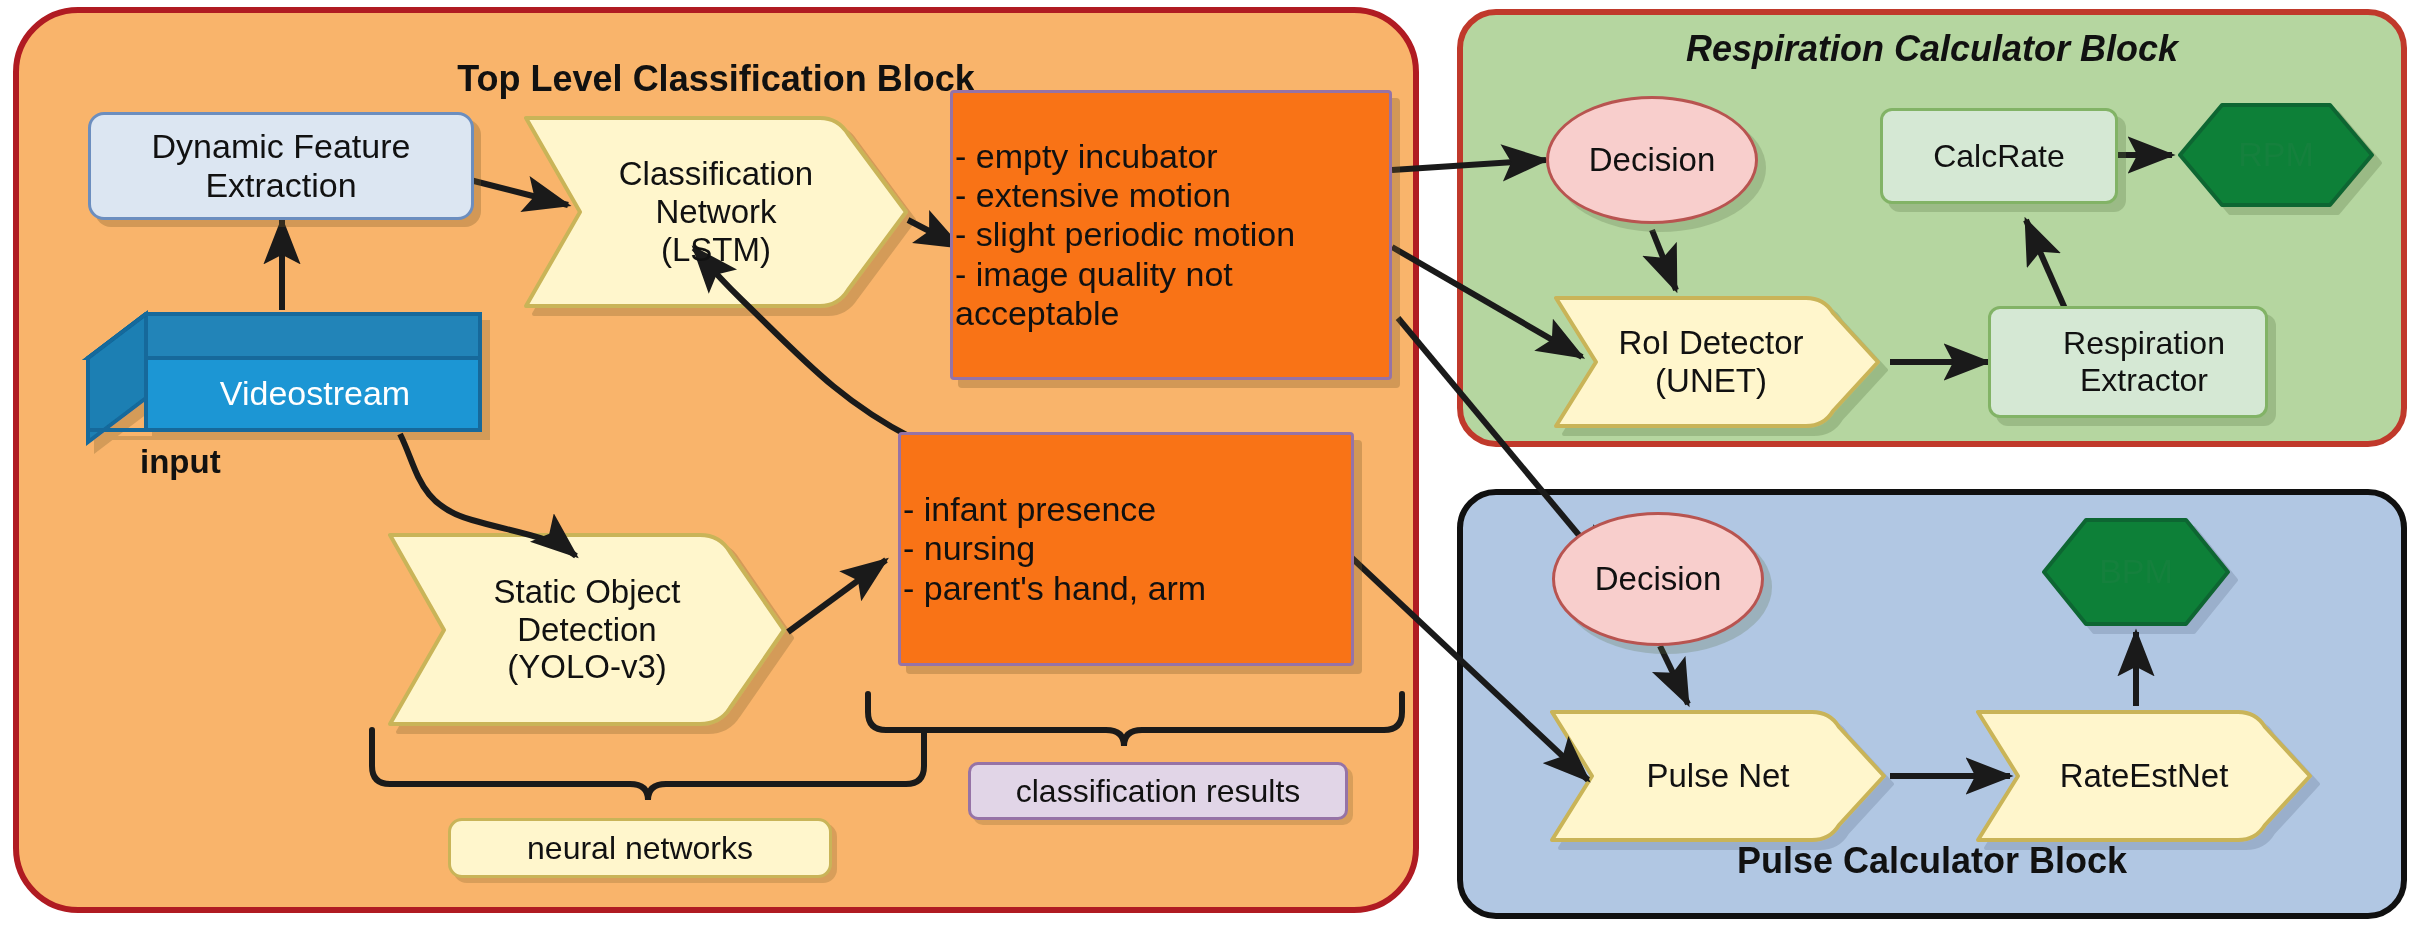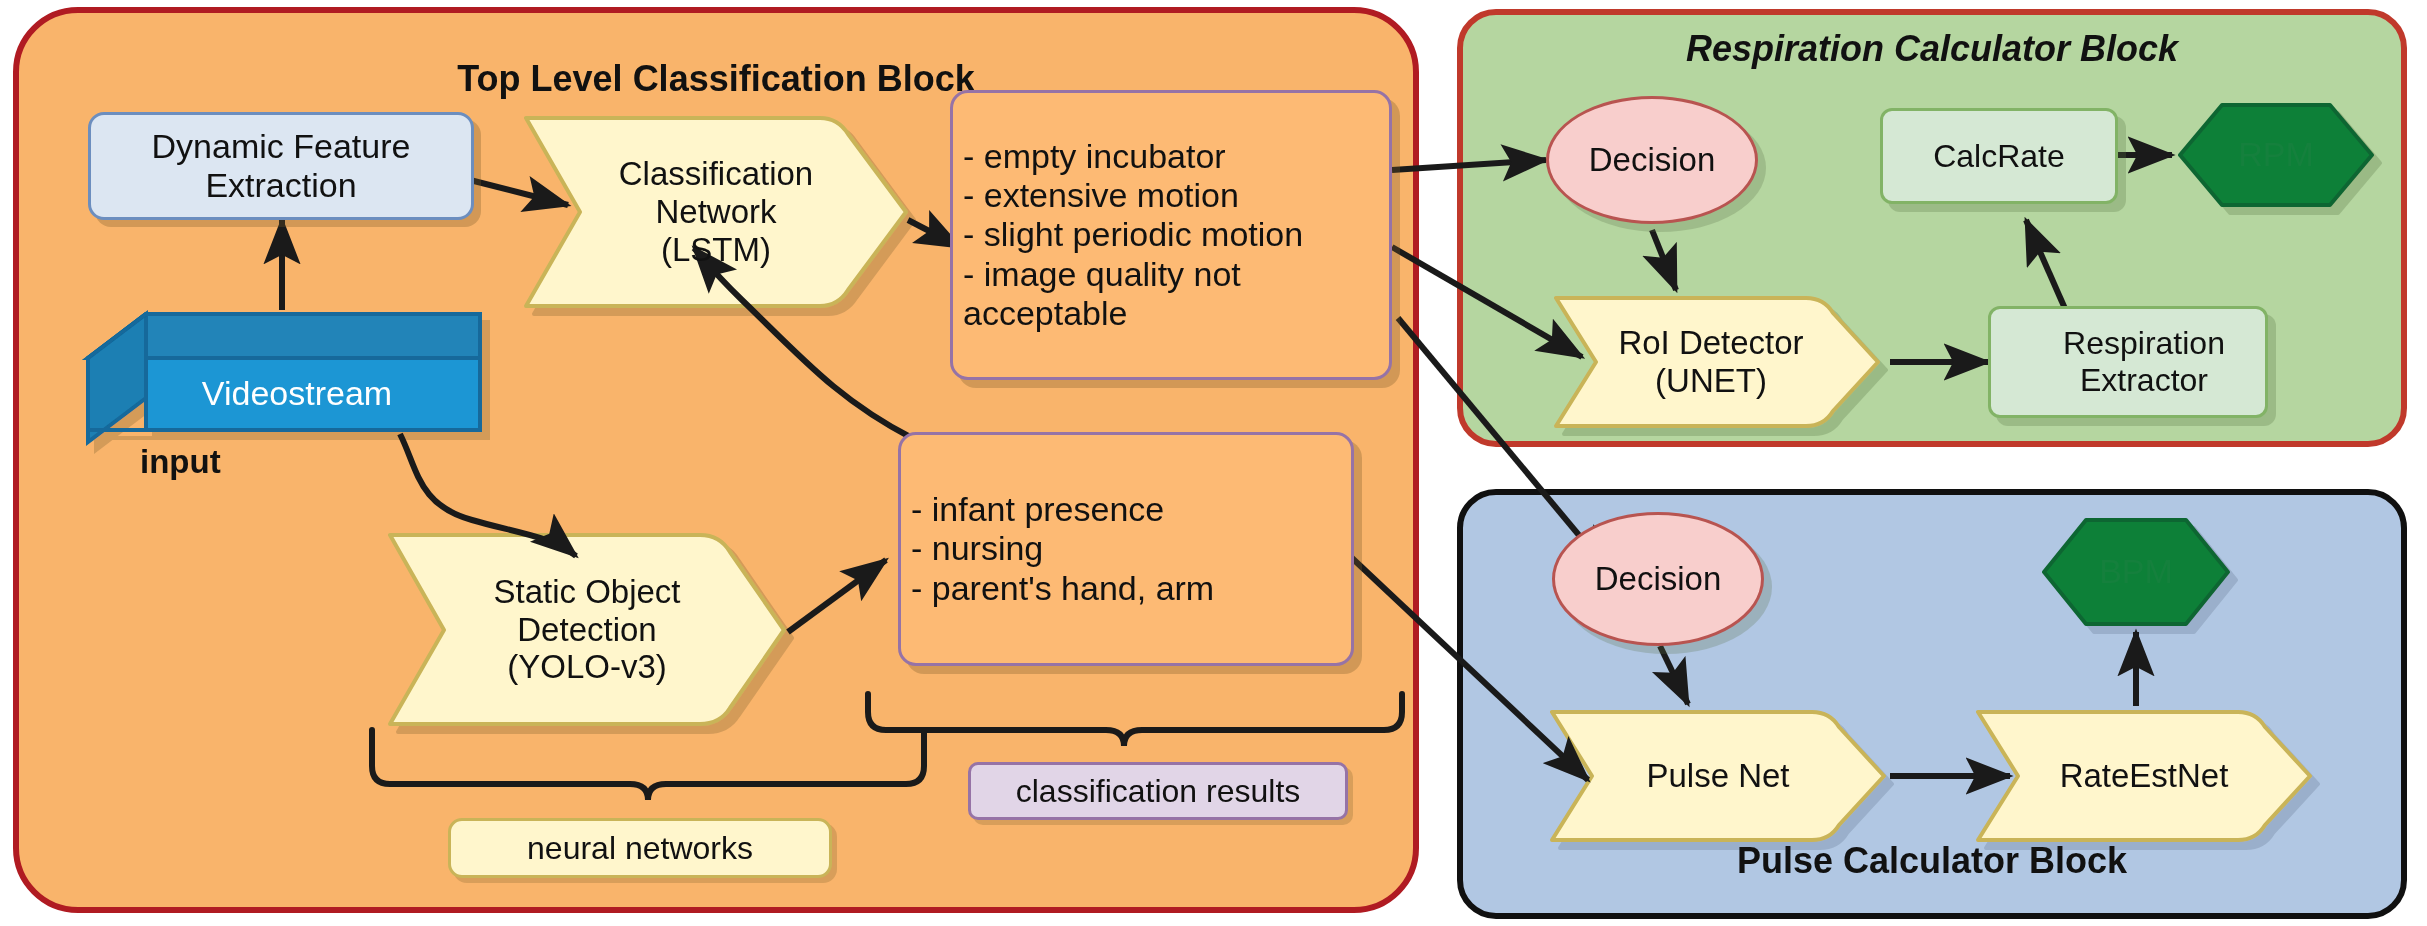--- a/index.html
+++ b/index.html
@@ -7,23 +7,23 @@
        font-family:"Liberation Sans","DejaVu Sans",sans-serif;color:#111;}
   #stage{position:absolute;left:0;top:0;width:2427px;height:926px;}
   svg.layer{position:absolute;left:0;top:0;width:2427px;height:926px;pointer-events:none;}
   .node{position:absolute;display:flex;align-items:center;justify-content:center;
         text-align:center;line-height:1.15;box-sizing:border-box;}
   .node span{display:block;}
   
   .block-title{position:absolute;font-weight:bold;text-align:center;}
   .blue-box{background:#DCE6F2;border:3px solid#6C8EBF;border-radius:16px;
             box-shadow:7px 7px 0 rgba(120,90,40,.30);font-size:34px;}
-  .purple-box{background:#fdba74;border:3px solid#9673A6;border-radius:18px;
+  .purple-box{background:#f97316;border:3px solid#9673A6;border-radius:4px;
             box-shadow:8px 8px 0 rgba(120,90,40,.30);font-size:34px;
-            justify-content:flex-start;text-align:left;padding:14px 10px;}
+            justify-content:flex-start;text-align:left;padding:14px 2px;}
   .purple-box ul{margin:0;padding:0;list-style:none;}
   .purple-box li{white-space:nowrap;}
   .purple-tag{background:#E1D5E7;border:3px solid#9673A6;border-radius:10px;font-size:32px;
             box-shadow:5px 5px 0 rgba(120,90,40,.25);}
   .yellow-tag{background:#FFF6CC;border:3px solid#C9B458;border-radius:14px;font-size:32px;
             box-shadow:5px 5px 0 rgba(120,90,40,.25);}
   .green-box{background:#D5E8D4;border:3px solid#82B366;border-radius:12px;font-size:32px;
             box-shadow:8px 8px 0 rgba(90,120,70,.28);}
   .ellipse{background:#F8CECC;border:3px solid#B85450;border-radius:50%;font-size:33px;
             box-shadow:8px 8px 0 rgba(90,110,70,.25);}
@@ -165,21 +165,21 @@
     <span style="white-space:pre-line;">Dynamic Feature
 Extraction</span>
   </div>
 
   <div class="node chev" style="left:526px;top:118px;width:380px;height:188px;">
     <span class="inner" style="white-space:pre-line;">Classification
 Network
 (LSTM)</span>
   </div>
 
-  <div class="node" style="left:130px;top:358px;width:334px;height:72px;">
+  <div class="node" style="left:148px;top:358px;width:334px;height:72px;">
     <span class="vs-label">Videostream</span>
   </div>
   <div class="node label-bold" style="left:140px;top:440px;width:200px;height:44px;justify-content:flex-start;">
     <span>input</span>
   </div>
 
   <div class="node chev" style="left:390px;top:535px;width:394px;height:189px;">
     <span class="inner" style="white-space:pre-line;">Static Object
 Detection
 (YOLO-v3)</span>

